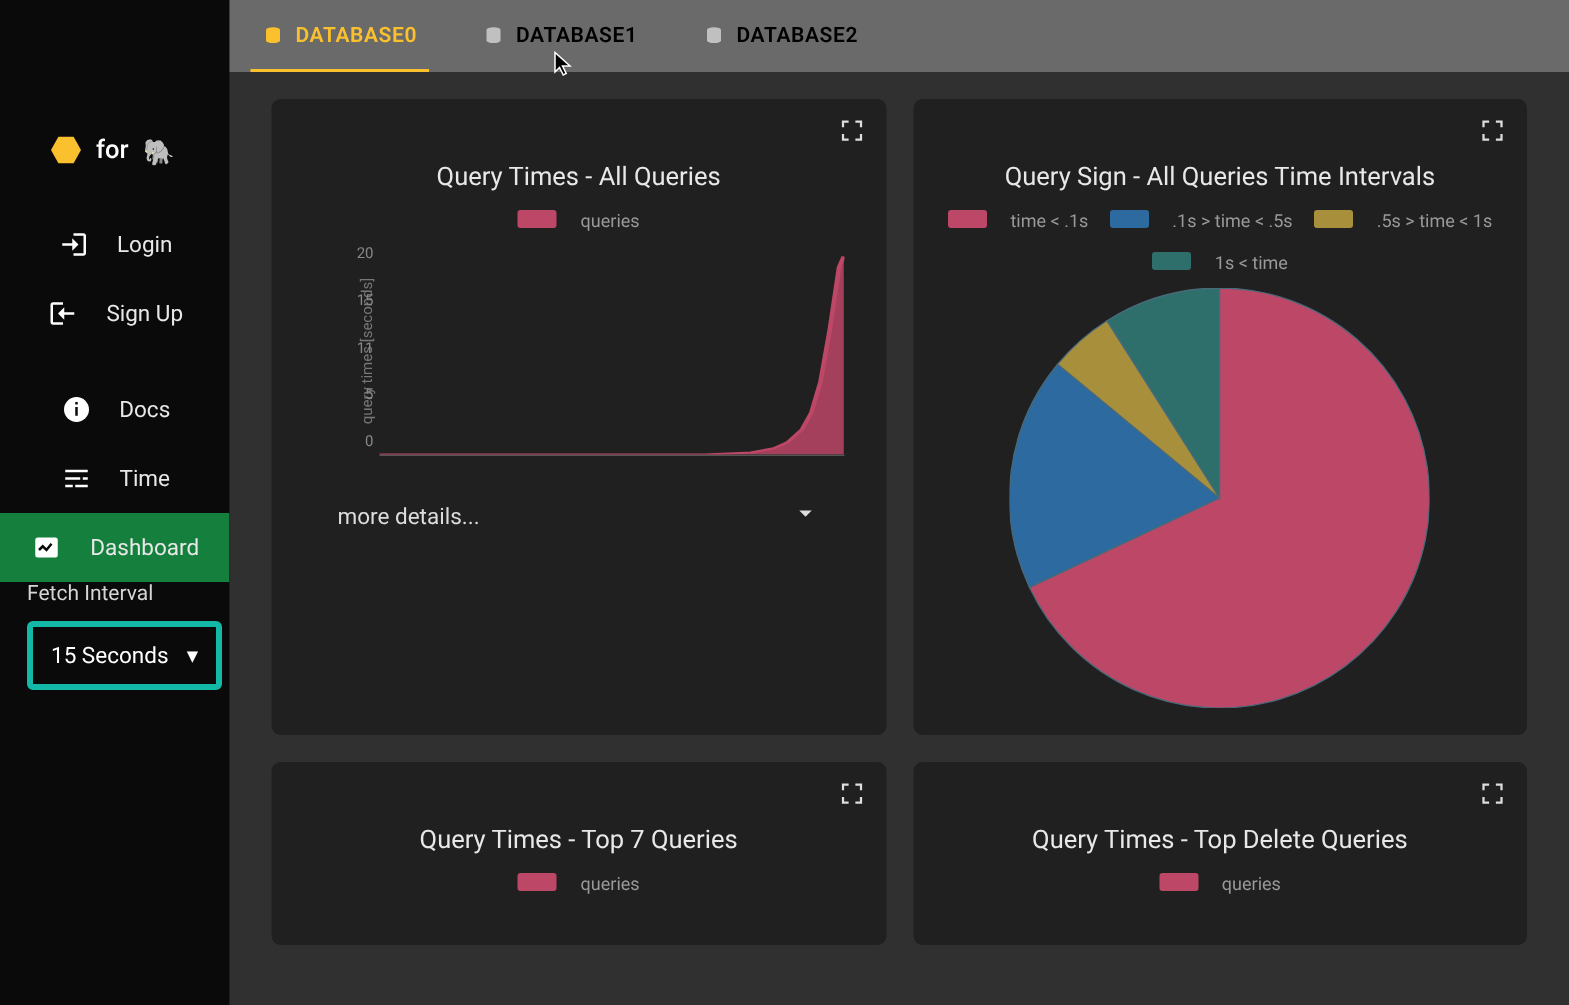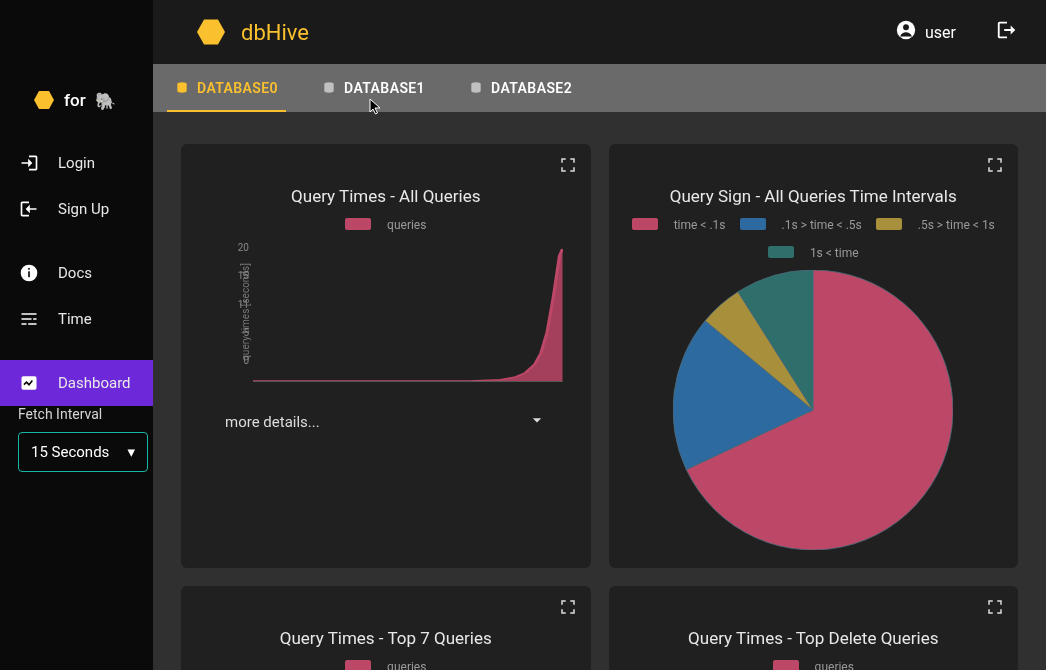--- a/index.html
+++ b/index.html
@@ -40,41 +40,41 @@
   color: #7da0c4;
 }
 .nav-item {
   display: flex;
   align-items: center;
   gap: 18px;
   padding: 12px 18px;
   font-size: 15px;
   color: #e8e8e8;
   cursor: pointer;
+  justify-content: center;
 }
 .nav-item.active {
-  background: #6d28d9;
-  margin-top: 18px;
+  background: #15803d;
 }
 .nav-spacer { height: 18px; }
 .nav-icon {
   width: 22px; height: 22px;
   display: flex; align-items: center; justify-content: center;
   color: #fff;
 }
 .fetch-block {
   padding: 0 18px;
 }
 .fetch-label {
   font-size: 14px;
   color: #d5d5d5;
   margin-bottom: 10px;
 }
 .fetch-select {
-  border: 1px solid #14b8a6;
+  border: 4px solid #14b8a6;
   border-radius: 4px;
   padding: 10px 12px;
   font-size: 15px;
   color: #fff;
   display: flex;
   align-items: center;
   justify-content: space-between;
   gap: 10px;
   width: 130px;
   cursor: pointer;
@@ -123,41 +123,41 @@
   align-items: stretch;
 }
 .tab {
   display: flex;
   align-items: center;
   gap: 8px;
   padding: 0 22px;
   font-size: 14px;
   font-weight: 600;
   letter-spacing: .4px;
-  color: #ffffff;
+  color: #000000;
   cursor: pointer;
   position: relative;
 }
 .tab.active {
   color: #fbc02d;
 }
 .tab.active::after {
   content: '';
   position: absolute;
   left: 14px; right: 14px; bottom: 0;
   height: 2px;
   background: #fbc02d;
 }
 .db-icon {
   width: 14px; height: 14px;
 }
 .content {
   flex: 1;
   overflow: auto;
-  padding: 32px 28px;
+  padding: 18px 28px;
   background: #303030;
   position: relative;
 }
 .content::-webkit-scrollbar { width: 8px; }
 .content::-webkit-scrollbar-thumb { background: #666; border-radius: 4px; }
 .grid {
   display: grid;
   grid-template-columns: 1fr 1fr;
   gap: 18px;
 }
@@ -209,21 +209,21 @@
   transform: translateY(-50%) rotate(-90deg);
   transform-origin: center;
   font-size: 10px;
   color: #777;
   white-space: nowrap;
 }
 .y-ticks {
   position: absolute;
   left: -4px;
   top: 0;
-  bottom: 16px;
+  bottom: 4px;
   width: 24px;
   display: flex;
   flex-direction: column;
   justify-content: space-between;
   font-size: 10px;
   color: #888;
   text-align: right;
 }
 .plot {
   position: absolute;
@@ -318,40 +318,20 @@
   <div class="fetch-block">
     <div class="fetch-label">Fetch Interval</div>
     <div class="fetch-select">
       <span>15 Seconds</span>
       <span>▾</span>
     </div>
   </div>
 </div>
 
 <div class="main">
-  <div class="topbar">
-    <span class="hex-big"></span>
-    <span class="app-title">dbHive</span>
-    <span class="topbar-spacer"></span>
-    <div class="user-block">
-      <span>
-        <svg viewBox="0 0 24 24" width="22" height="22" fill="currentColor">
-            <circle cx="12" cy="12" r="10"></circle>
-            <circle cx="12" cy="9" r="3.2" fill="#1a1a1a"></circle>
-            <path d="M5.5 19c1.2-3 4-4.5 6.5-4.5s5.3 1.5 6.5 4.5" fill="#1a1a1a"></path>
-          </svg>
-      </span>
-      <span>user</span>
-    </div>
-    <span class="logout-icon">
-      <svg viewBox="0 0 24 24" width="22" height="22" fill="currentColor">
-          <path d="M16 17l5-5-5-5v4H9v2h7v4zM4 3h8v2H4v14h8v2H4c-1.1 0-2-.9-2-2V5c0-1.1.9-2 2-2z"></path>
-        </svg>
-    </span>
-  </div>
 
   <div class="tabs" style="position:relative;">
     <div class="tab active">
       <svg class="db-icon" viewBox="0 0 24 24" fill="#fbc02d">
           <ellipse cx="12" cy="5" rx="8" ry="3"></ellipse>
           <path d="M4 5v6c0 1.7 3.6 3 8 3s8-1.3 8-3V5"></path>
           <path d="M4 11v6c0 1.7 3.6 3 8 3s8-1.3 8-3v-6"></path>
         </svg>
       <span>DATABASE0</span>
     </div>

